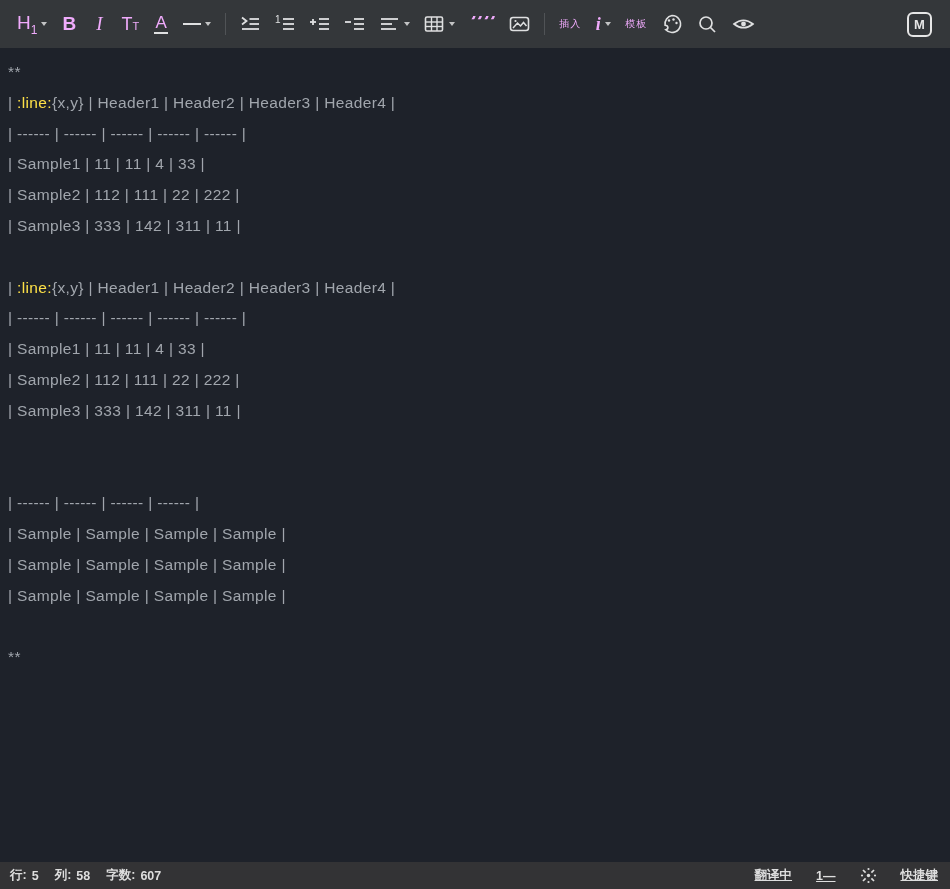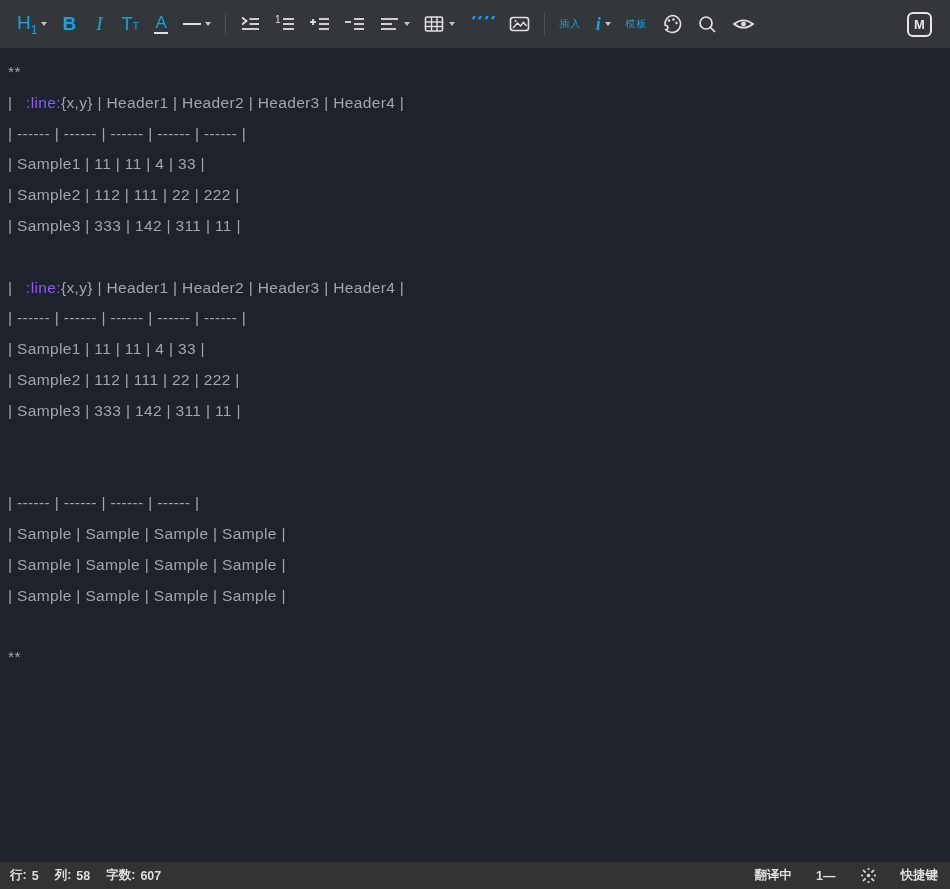--- a/index.html
+++ b/index.html
@@ -17,21 +17,21 @@
     display:flex; align-items:center;
     padding:0 12px 0 10px;
     color:#dfe0e1;
     user-select:none;
   }
   .tb-btn {
     height:34px; min-width:26px;
     display:flex; align-items:center; justify-content:center;
     padding:0 5px; margin:0 2px;
     border-radius:4px; cursor:pointer;
-    font-size:18px; color:#0ea5e9;
+    font-size:18px; color:#f0abfc;
   }
   .tb-sep { width:1px; height:22px; background:#505356; margin:0 7px; }
   .caret {
     width:0; height:0; margin-left:4px;
     border-left:3.5px solid transparent;
     border-right:3.5px solid transparent;
     border-top:4.5px solid #c3c4c5;
   }
   .glyph-h { font-size:19px; }
   .glyph-h sub { font-size:12px; }
@@ -63,36 +63,36 @@
     cursor:text;
   }
   .line {
     font-size:15.5px;
     line-height:30.8px;
     height:30.8px;
     letter-spacing:0.35px;
     color:#a1a6ad;
     white-space:pre;
   }
-  .s-accent { color:#8b5cf6;margin-left:9px; }
+  .s-accent { color:#fde047; }
 
   
   .statusbar {
     height:27px; flex:0 0 27px;
     background:#333335;
     display:flex; align-items:center;
     padding:0 12px 0 10px;
     font-size:12.5px; font-weight:bold;
     color:#dedede;
     user-select:none;
   }
   .sb-group { display:flex; align-items:center; }
   .sb-item { margin-right:16px; display:flex; align-items:center; }
   .sb-item .lab { margin-right:5px; }
-  .sb-right { margin-left:auto; display:flex; align-items:center; gap:24px; }
+  .sb-right { margin-left:auto; display:flex; align-items:center; gap:24px;text-decoration:underline; }
   .sb-click { cursor:pointer; display:flex; align-items:center; }
 </style>
 </head>
 <body>
 
 <div class="toolbar">
 
   <div class="tb-btn">
     <span class="glyph-h"><span>H</span><sub>1</sub></span>
     <span class="caret"></span>

